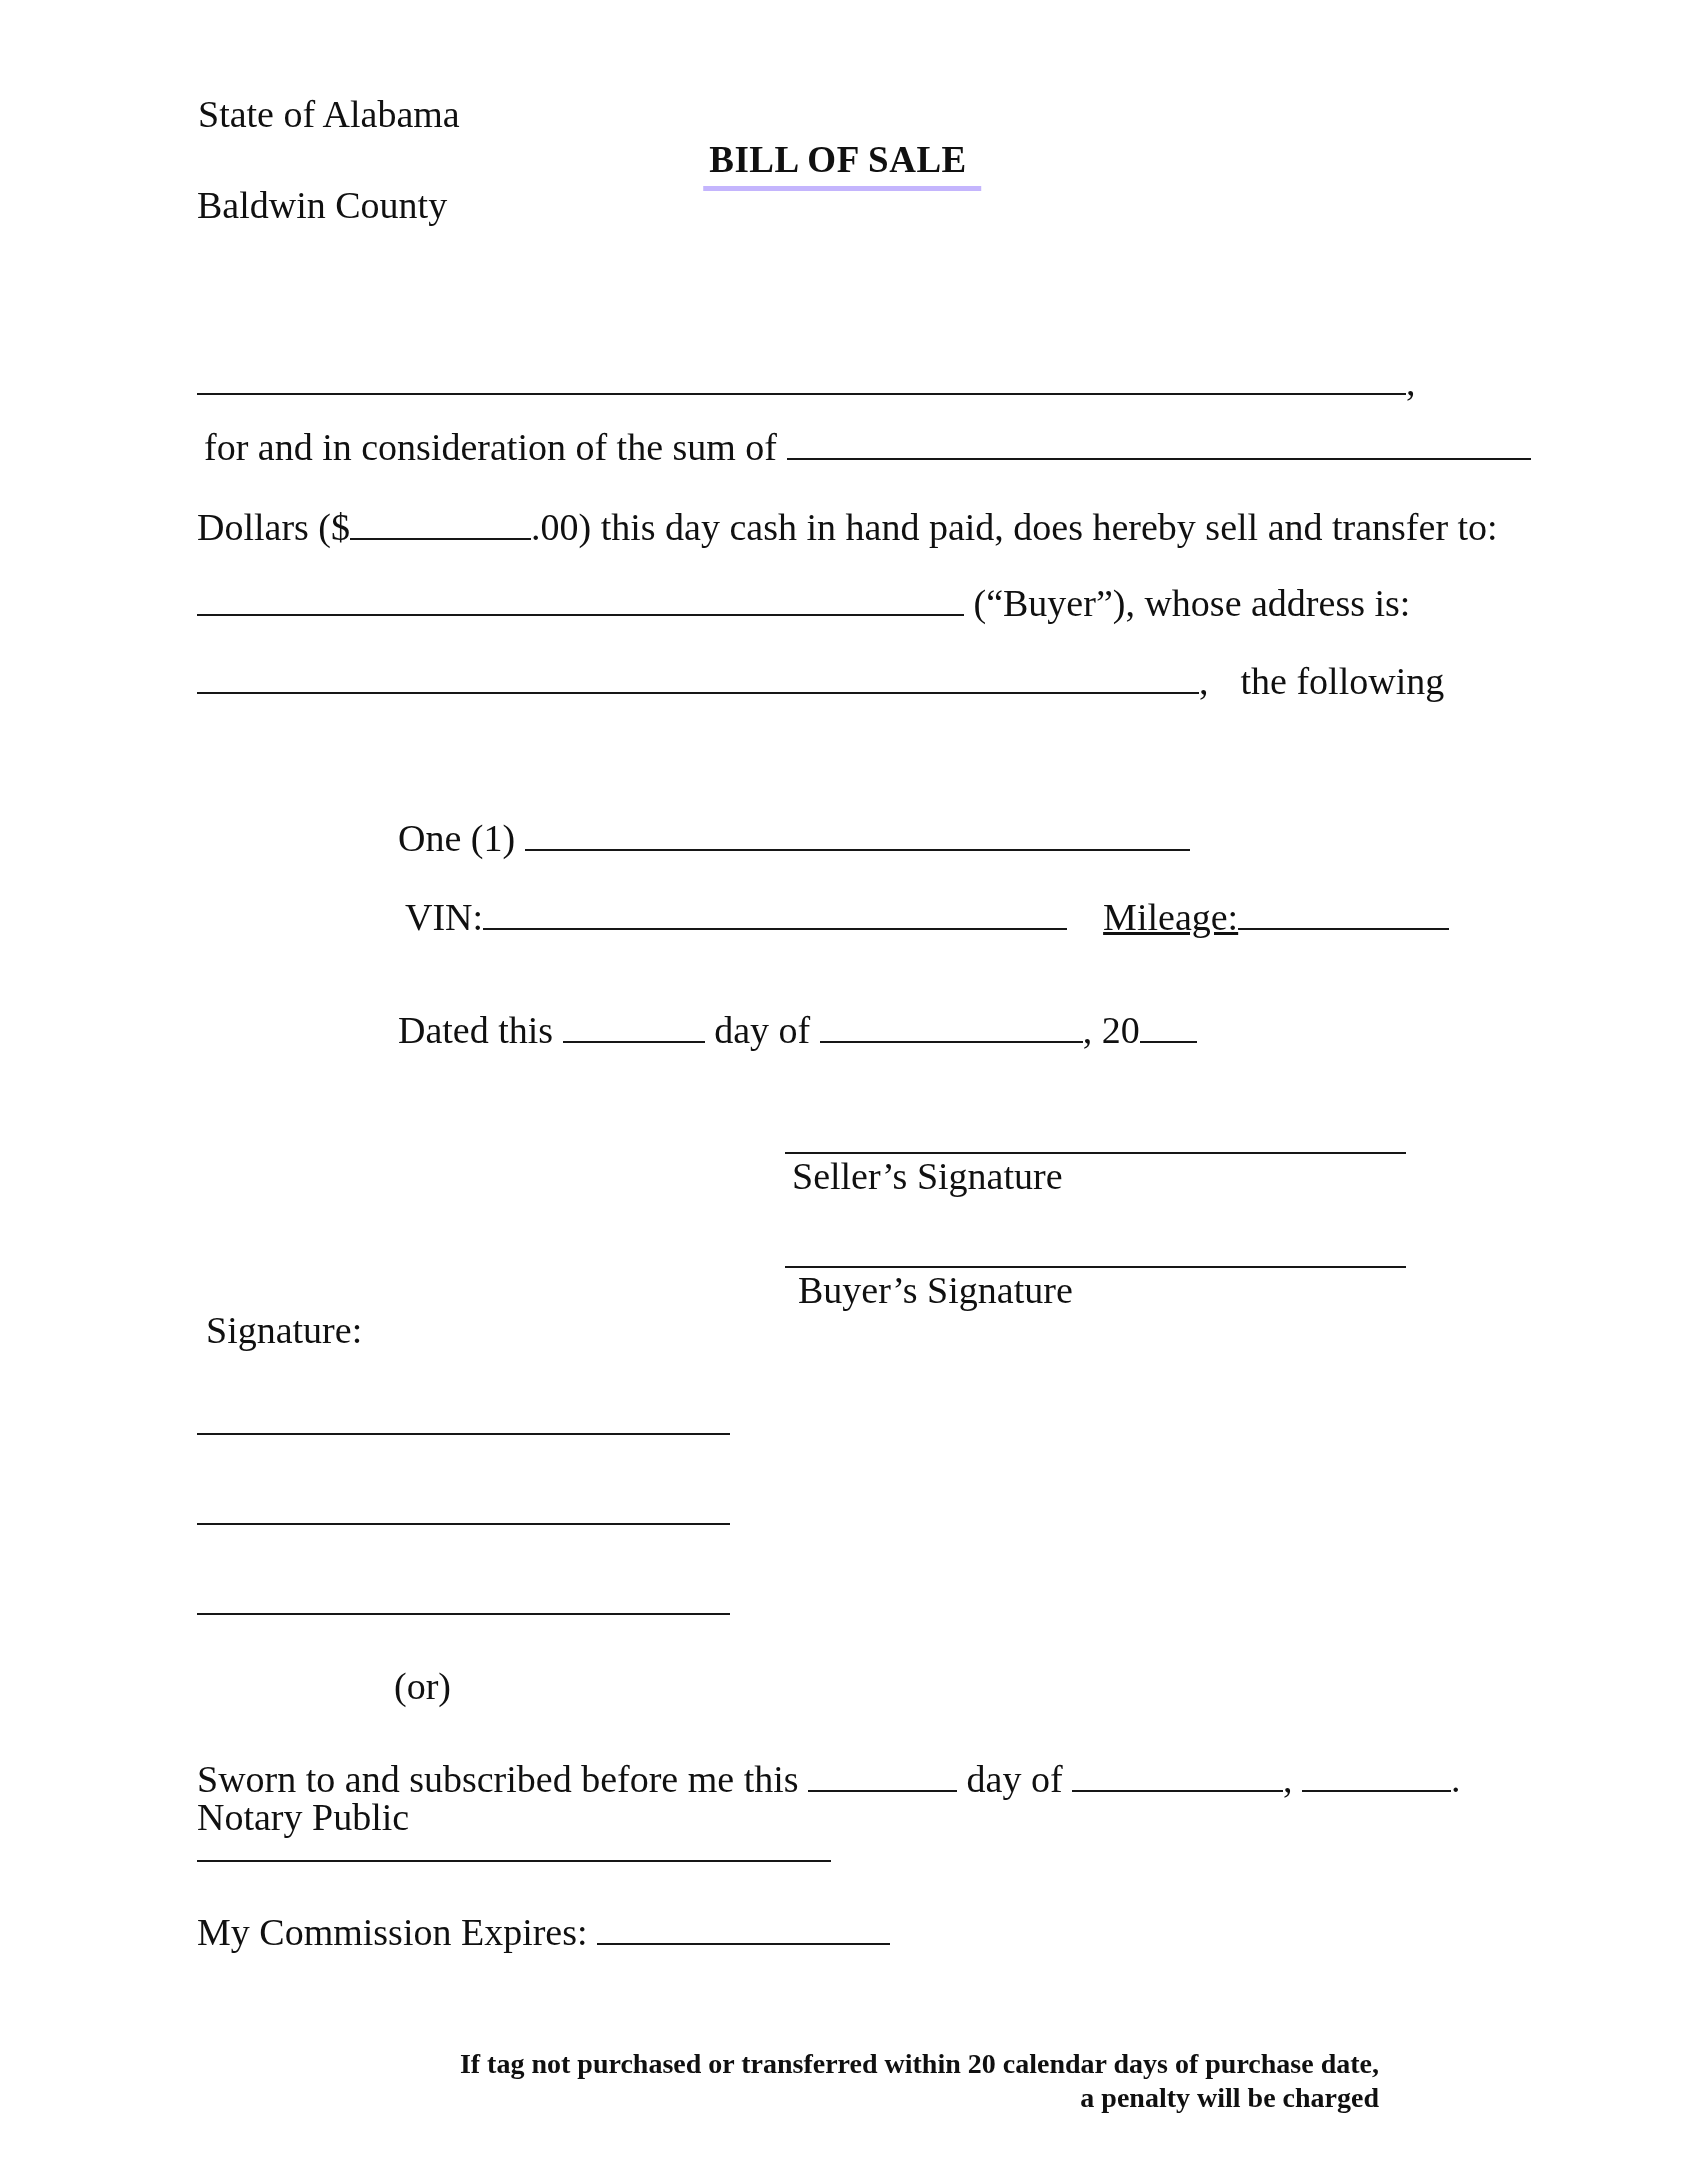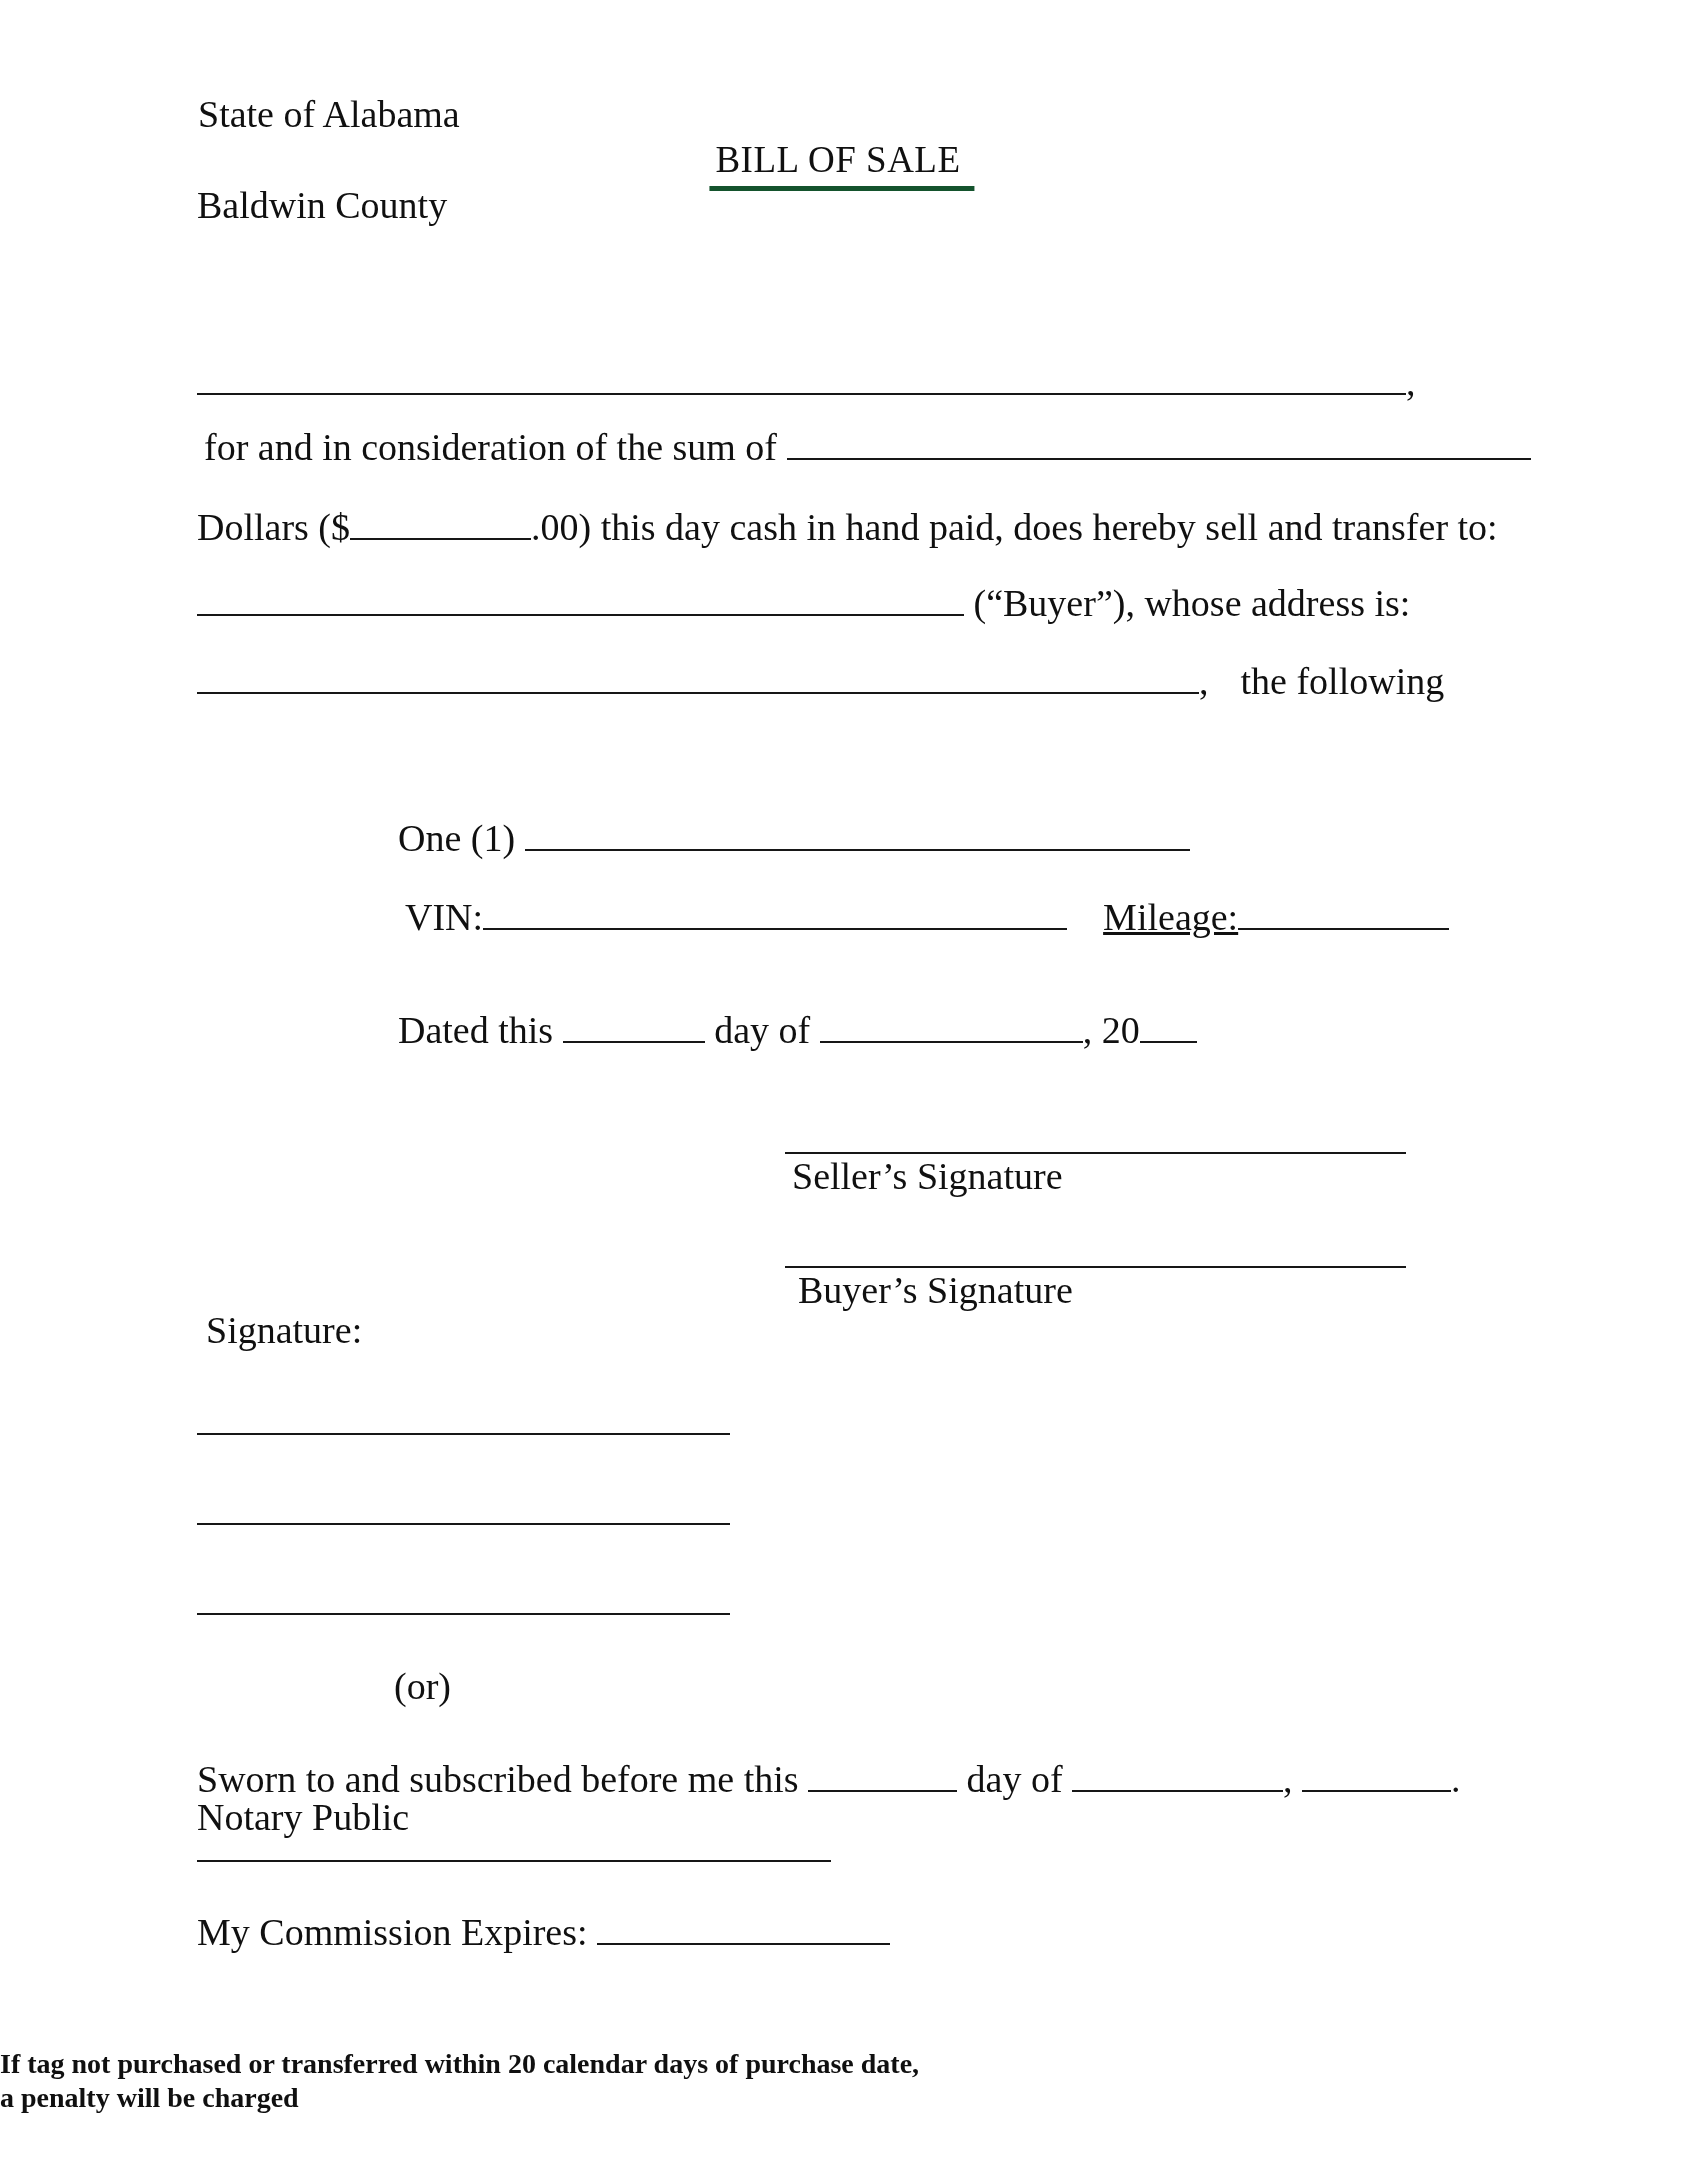--- a/index.html
+++ b/index.html
@@ -33,31 +33,31 @@
     height: 0;
     border-top: 2px solid #171717;
   }
   .doc-title {
     position: absolute;
     top: 140px;
     left: 842px;
     transform: translateX(-50%);
     font-size: 37px;
     line-height: 40px;
-    font-weight: normal;
+    font-weight: bold;
     letter-spacing: 0.5px;
-    border-bottom: 5px solid #14532d;
+    border-bottom: 5px solid #c4b5fd;
     padding: 0 14px 6px 6px;
     white-space: nowrap;
   }
   .footer-line {
     position: absolute;
     left: 0;
     width: 1379px;
-    text-align: left;
+    text-align: right;
     font-weight: bold;
     font-size: 28px;
     line-height: 34px;
     white-space: nowrap;
   }
   .ml36 { margin-left: 36px; text-decoration: underline; }
   .ml18 { margin-left: 32px; }
 </style>
 </head>
 <body>

